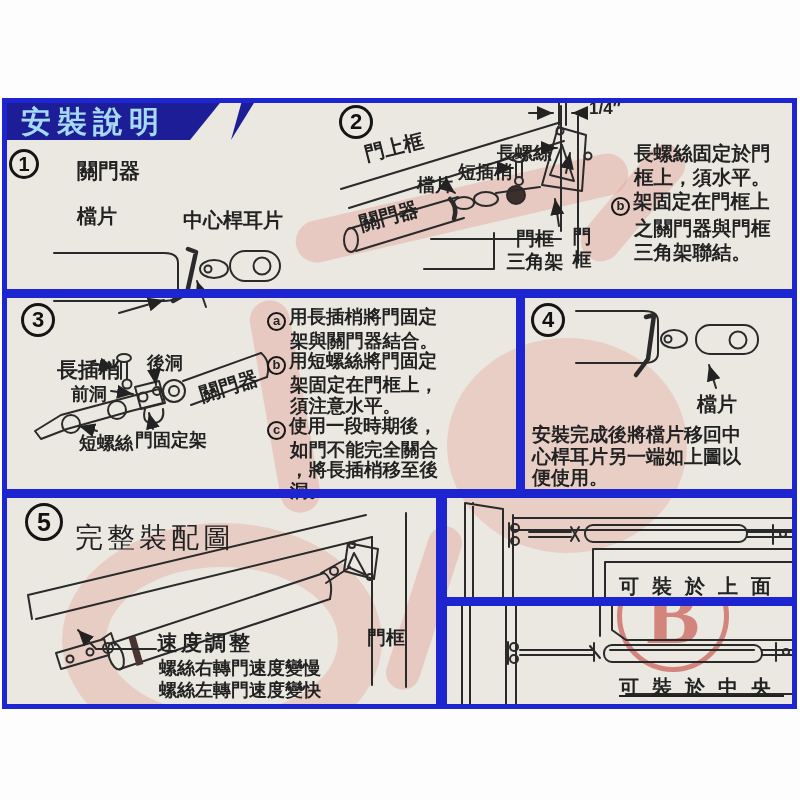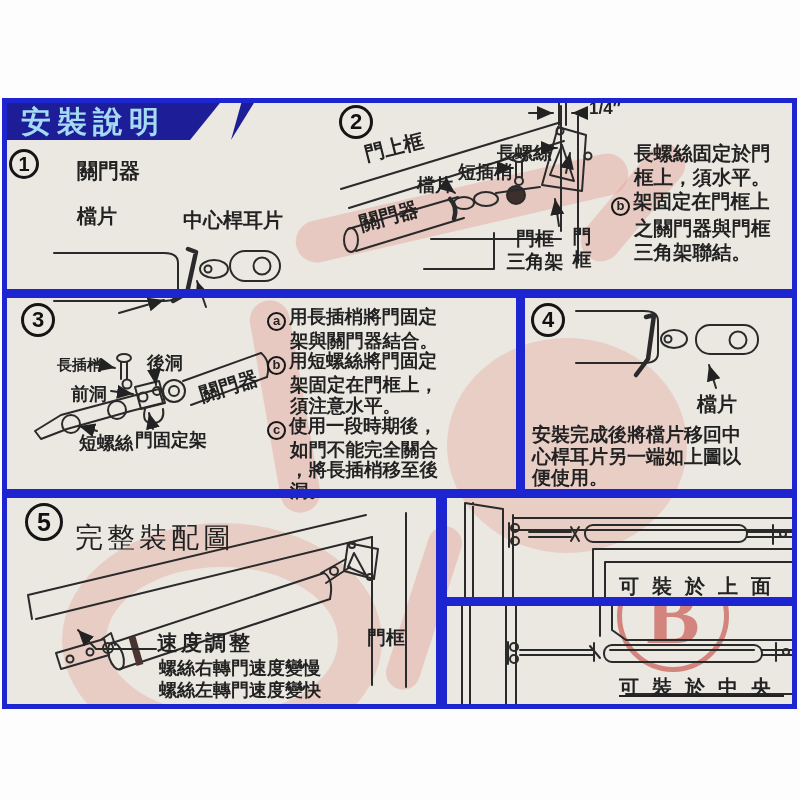--- a/index.html
+++ b/index.html
@@ -167,21 +167,21 @@
     <circle class="ln" cx="143" cy="64" r="11"></circle>
     <circle class="ln" cx="143" cy="64" r="5"></circle>
     <path class="ln" d="M152,54 L230,26 M160,78 L236,50"></path>
     <path class="ln" d="M230,26 Q240,34 236,50"></path>
     <line class="ln" x1="62" y1="36" x2="84" y2="41" marker-end="url(#m4)"></line>
     <line class="ln" x1="123" y1="42" x2="125" y2="58" marker-end="url(#m4)"></line>
     <line class="ln" x1="80" y1="64" x2="102" y2="67" marker-end="url(#m4)"></line>
     <line class="ln" x1="66" y1="104" x2="48" y2="99" marker-end="url(#m4)"></line>
     <line class="ln" x1="122" y1="102" x2="118" y2="86" marker-end="url(#m4)"></line>
   </svg>
-  <div class="label" style="left:50px;top:253px;font-size:15px;">長插梢</div>
+  <div class="label" style="left:50px;top:253px;font-size:21px;">長插梢</div>
   <div class="label" style="left:140px;top:248px;font-size:18px;">後洞</div>
   <div class="label" style="left:64px;top:279px;font-size:18px;">前洞</div>
   <div class="label" style="left:192px;top:270px;transform:rotate(-17deg);">關門器</div>
   <div class="label" style="left:72px;top:328px;font-size:18px;">短螺絲</div>
   <div class="label" style="left:128px;top:325px;font-size:18px;">門固定架</div>
   <div class="steps" style="left:260px;top:204px;font-size:18.5px;line-height:20.5px;">
     <div class="sline"><span class="bullet">a</span><span>用長插梢將門固定</span></div>
     <div class="sline ind">架與關門器結合。</div>
     <div class="sline"><span class="bullet">b</span><span>用短螺絲將門固定</span></div>
     <div class="sline ind">架固定在門框上，</div>

